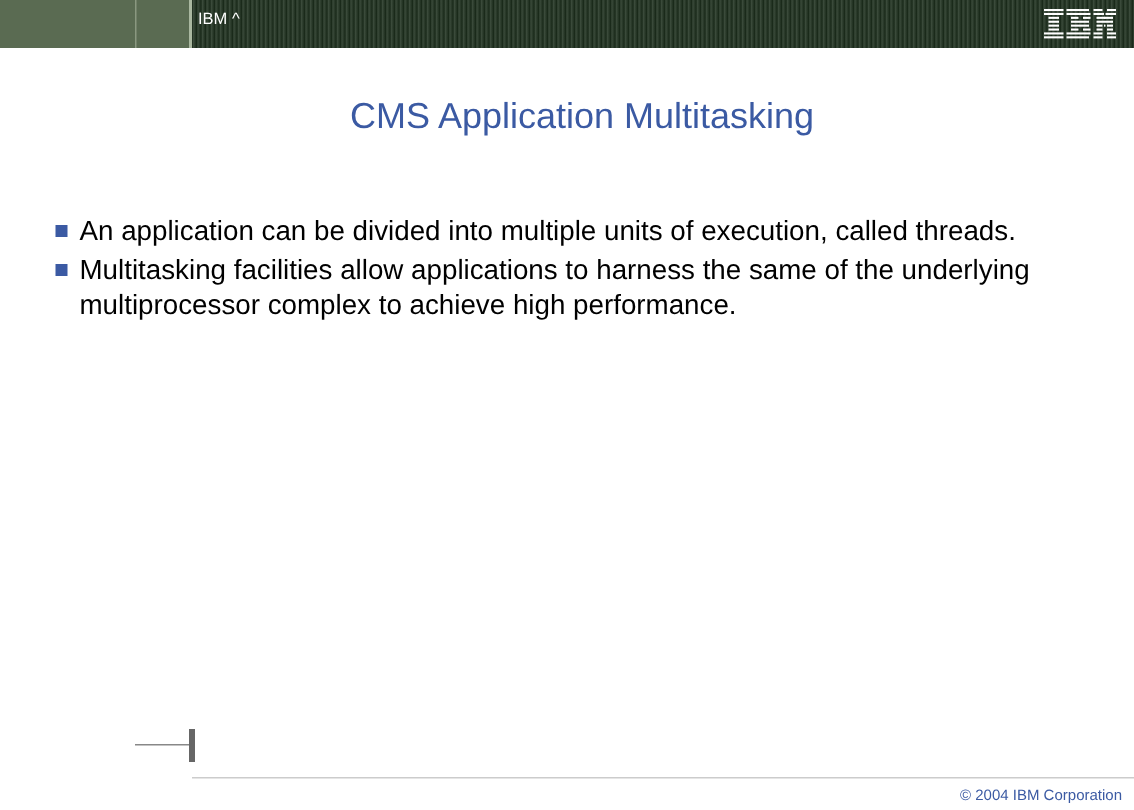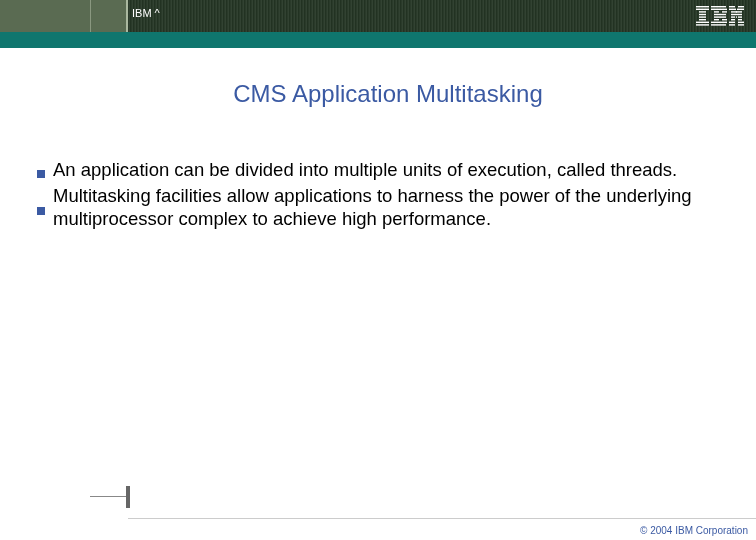--- a/index.html
+++ b/index.html
@@ -1,31 +1,31 @@
 <!DOCTYPE html>
 <html><head>
 <meta charset="utf-8">
 <style>
   * { margin: 0; padding: 0; box-sizing: border-box; }
   body { width: 756px; height: 540px; font-family: Arial, Helvetica, sans-serif; background: #fff; position: relative; overflow: hidden; }
   
-  .header-bar { width: 100%; height: 48px; background: #0f766e; position: relative; display: flex; align-items: center; }
+  .header-bar { width: 100%; height: 32px; background: #0f766e; position: relative; display: flex; align-items: center; }
   .header-texture { position: absolute; left: 0; top: 0; height: 32px; width: 756px; background: repeating-linear-gradient(90deg, #3a4a3a 0px, #2a3a2a 1px, #1a2a1a 2px, #3a4a3a 3px); }
   .header-left-block { position: absolute; left: 0; top: 0; width: 128px; height: 32px; background: #5a6b52; border-right: 2px solid #9aa88f; }
   .header-divider1 { position: absolute; left: 90px; top: 0; width: 1px; height: 32px; background: #8a9880; }
   .header-divider2 { position: absolute; left: 126px; top: 0; width: 2px; height: 32px; background: #aab8a0; }
   .header-label { position: absolute; left: 132px; top: 7px; color: #fff; font-size: 11px; font-family: Arial, sans-serif; z-index: 2; }
   
   .ibm-logo-header { position: absolute; right: 12px; top: 6px; z-index: 3; }
   .ibm-logo-header svg { display: block; }
   
   .slide-title { font-size: 24px; color: #3b5aa3; font-weight: 400; padding: 32px 0 0 20px; font-family: Arial, sans-serif; text-align: center; }
   
   .content { padding: 50px 36px 0 36px; }
-  .bullet-item { display: flex; align-items: center; font-size: 18.5px; color: #000; line-height: 1.28; margin-bottom: 2px; }
+  .bullet-item { display: flex; align-items: flex-start; font-size: 18.5px; color: #000; line-height: 1.28; margin-bottom: 2px; }
   .bullet-marker { width: 8px; height: 8px; background: #3b5aa3; flex-shrink: 0; margin-top: 8px; margin-right: 8px; margin-left: 1px; }
   .bullet-text { flex: 1; }
   
   .footer-rule { position: absolute; bottom: 32px; left: 126px; width: 4px; height: 22px; background: #666; }
   .footer-rule::before { content: ""; position: absolute; left: -36px; top: 10px; width: 36px; height: 1px; background: #888; }
   .footer-rule-line { position: absolute; bottom: 21px; left: 128px; right: 0; height: 1px; background: #ccc; }
   
   .copyright { position: absolute; bottom: 4px; right: 8px; font-size: 10px; color: #3b5aa3; }
 </style>
 </head>
@@ -81,19 +81,19 @@
 
 <h1 class="slide-title">CMS Application Multitasking</h1>
 
 <div class="content">
   <div class="bullet-item">
     <span class="bullet-marker"></span>
     <span class="bullet-text">An application can be divided into multiple units of execution, called threads.</span>
   </div>
   <div class="bullet-item">
     <span class="bullet-marker"></span>
-    <span class="bullet-text">Multitasking facilities allow applications to harness the power of the underlying multiprocessor complex to achieve high performance.</span>
+    <span class="bullet-text">Multitasking facilities allow applications to harness the same of the underlying multiprocessor complex to achieve high performance.</span>
   </div>
 </div>
 
 <div class="footer-rule"></div>
 <div class="footer-rule-line"></div>
 <div class="copyright">© 2004 IBM Corporation</div>
 
 </body></html>

